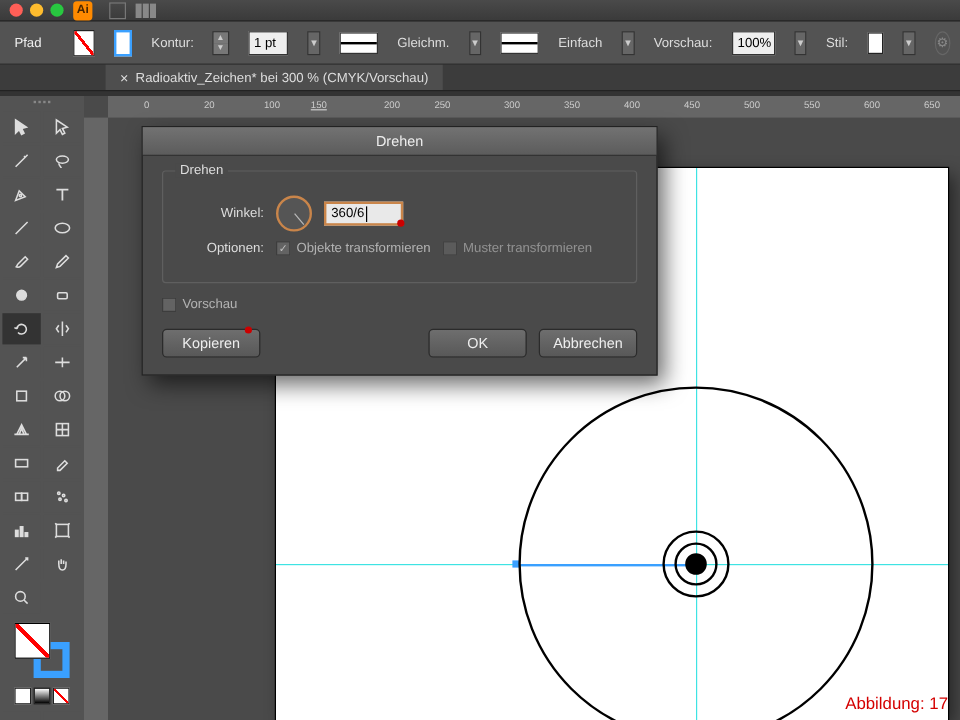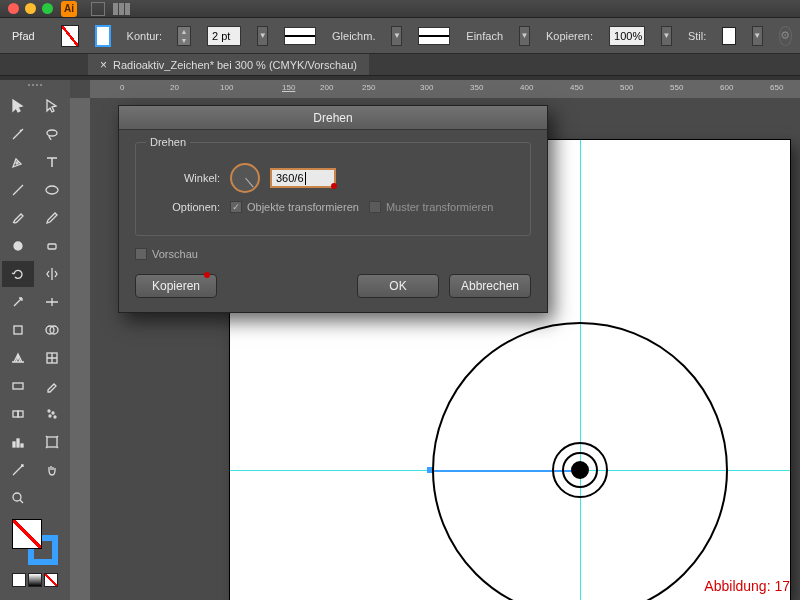--- a/index.html
+++ b/index.html
@@ -111,33 +111,33 @@
   <div class="crumb">
       <b>Pfad</b>
     </div>
   <div class="swatch diag"></div>
   <div class="swatch blue"></div>
   <span class="lbl">Kontur:</span>
   <div class="stepper">
       <span>▲</span>
       <span>▼</span>
     </div>
-  <div class="field" style="width:48px">2 pt</div>
+  <div class="field" style="width:48px">1 pt</div>
   <div class="dd">▼</div>
   <div class="strokeSample">
       <span></span>
     </div>
   <span class="lbl">Gleichm.</span>
   <div class="dd">▼</div>
   <div class="strokeSample">
       <span></span>
     </div>
   <span class="lbl">Einfach</span>
   <div class="dd">▼</div>
-  <span class="lbl">Kopieren:</span>
+  <span class="lbl">Vorschau:</span>
   <div class="field" style="width:36px">100%</div>
   <div class="dd">▼</div>
   <span class="lbl">Stil:</span>
   <div class="swatch" style="width:20px;height:18px"></div>
   <div class="dd">▼</div>
   <div class="gear">⚙</div>
 </div>
 
 <div class="tabrow">
   <div class="tab">
@@ -335,21 +335,21 @@
       </div>
 
   </div>
 </div>
 
 <div class="stage">
   <div class="rulerH" id="rulerH">
       <span style="left: 30px;">0</span>
       <span style="left: 80px;">20</span>
       <span style="left: 130px;">100</span>
-      <span style="left: 192px; text-decoration: underline;">150</span>
+      <span style="left: 169px; text-decoration: underline;">150</span>
       <span style="left: 230px;">200</span>
       <span style="left: 272px;">250</span>
       <span style="left: 330px;">300</span>
       <span style="left: 380px;">350</span>
       <span style="left: 430px;">400</span>
       <span style="left: 480px;">450</span>
       <span style="left: 530px;">500</span>
       <span style="left: 580px;">550</span>
       <span style="left: 630px;">600</span>
       <span style="left: 680px;">650</span>

